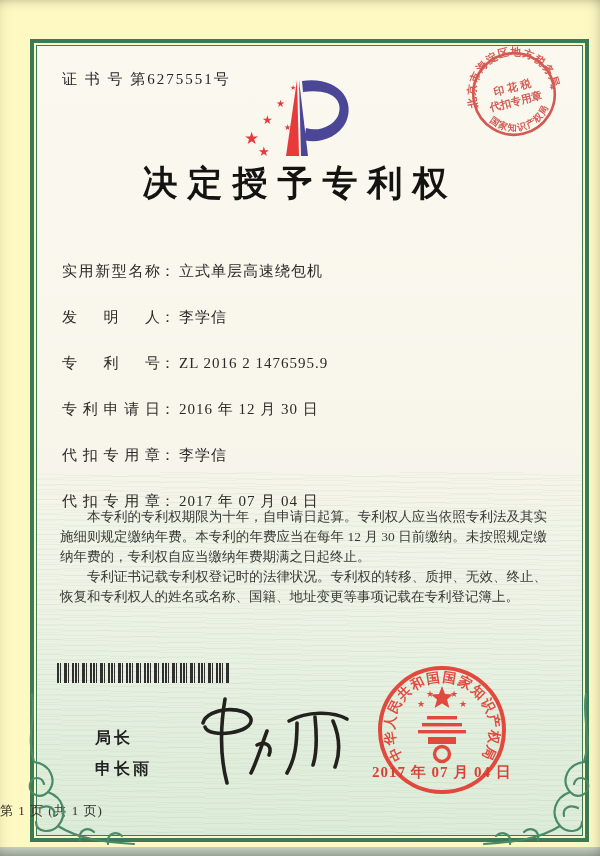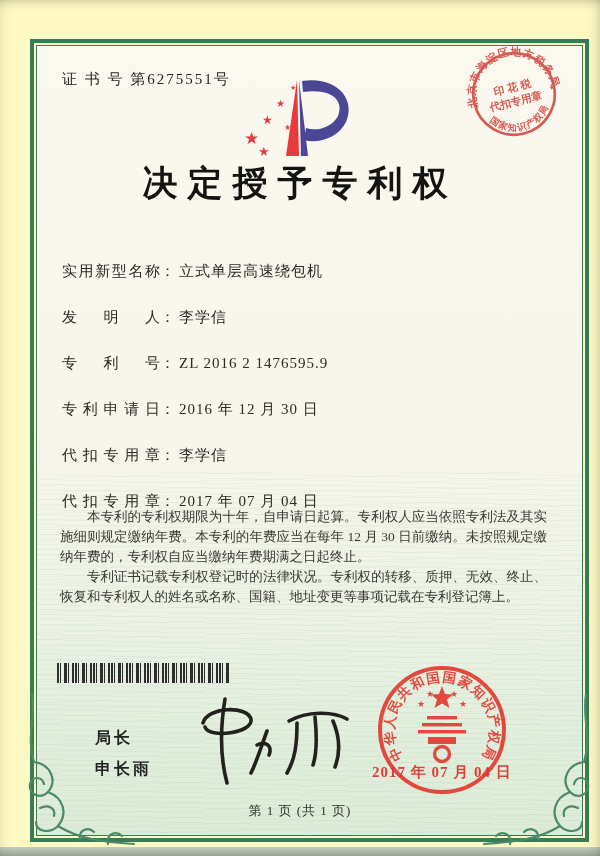--- a/index.html
+++ b/index.html
@@ -61,21 +61,21 @@
     font-size:16px;font-weight:600;letter-spacing:3px;color:#222;}
   .sig-title{top:728px;text-align:center;}
   .sig-name{top:759px;}
   .signature-svg{position:absolute;left:185px;top:693px;width:185px;height:96px;}
   
   .seal{position:absolute;left:368px;top:656px;width:148px;height:148px;opacity:.92;}
   .seal text{font-family:"Liberation Sans","DejaVu Sans",sans-serif;fill:#e23c31;font-weight:bold;}
   .seal-date{position:absolute;left:372px;top:763px;width:170px;
     color:#d8362b;font-size:15px;font-weight:600;letter-spacing:1px;opacity:.93;}
   
-  .footer{position:absolute;left:0;right:0;top:802px;text-align:center;
+  .footer{position:absolute;left:0;right:0;top:802px;
     font-size:13px;letter-spacing:1px;color:#33332f;}
   
   .ornament{position:absolute;width:118px;height:158px;z-index:3;}
   .ornament-left{left:20px;bottom:6px;}
   .ornament-right{right:2px;bottom:6px;transform:scaleX(-1);}
 </style>
 </head>
 <body>
 
 <div class="page">

